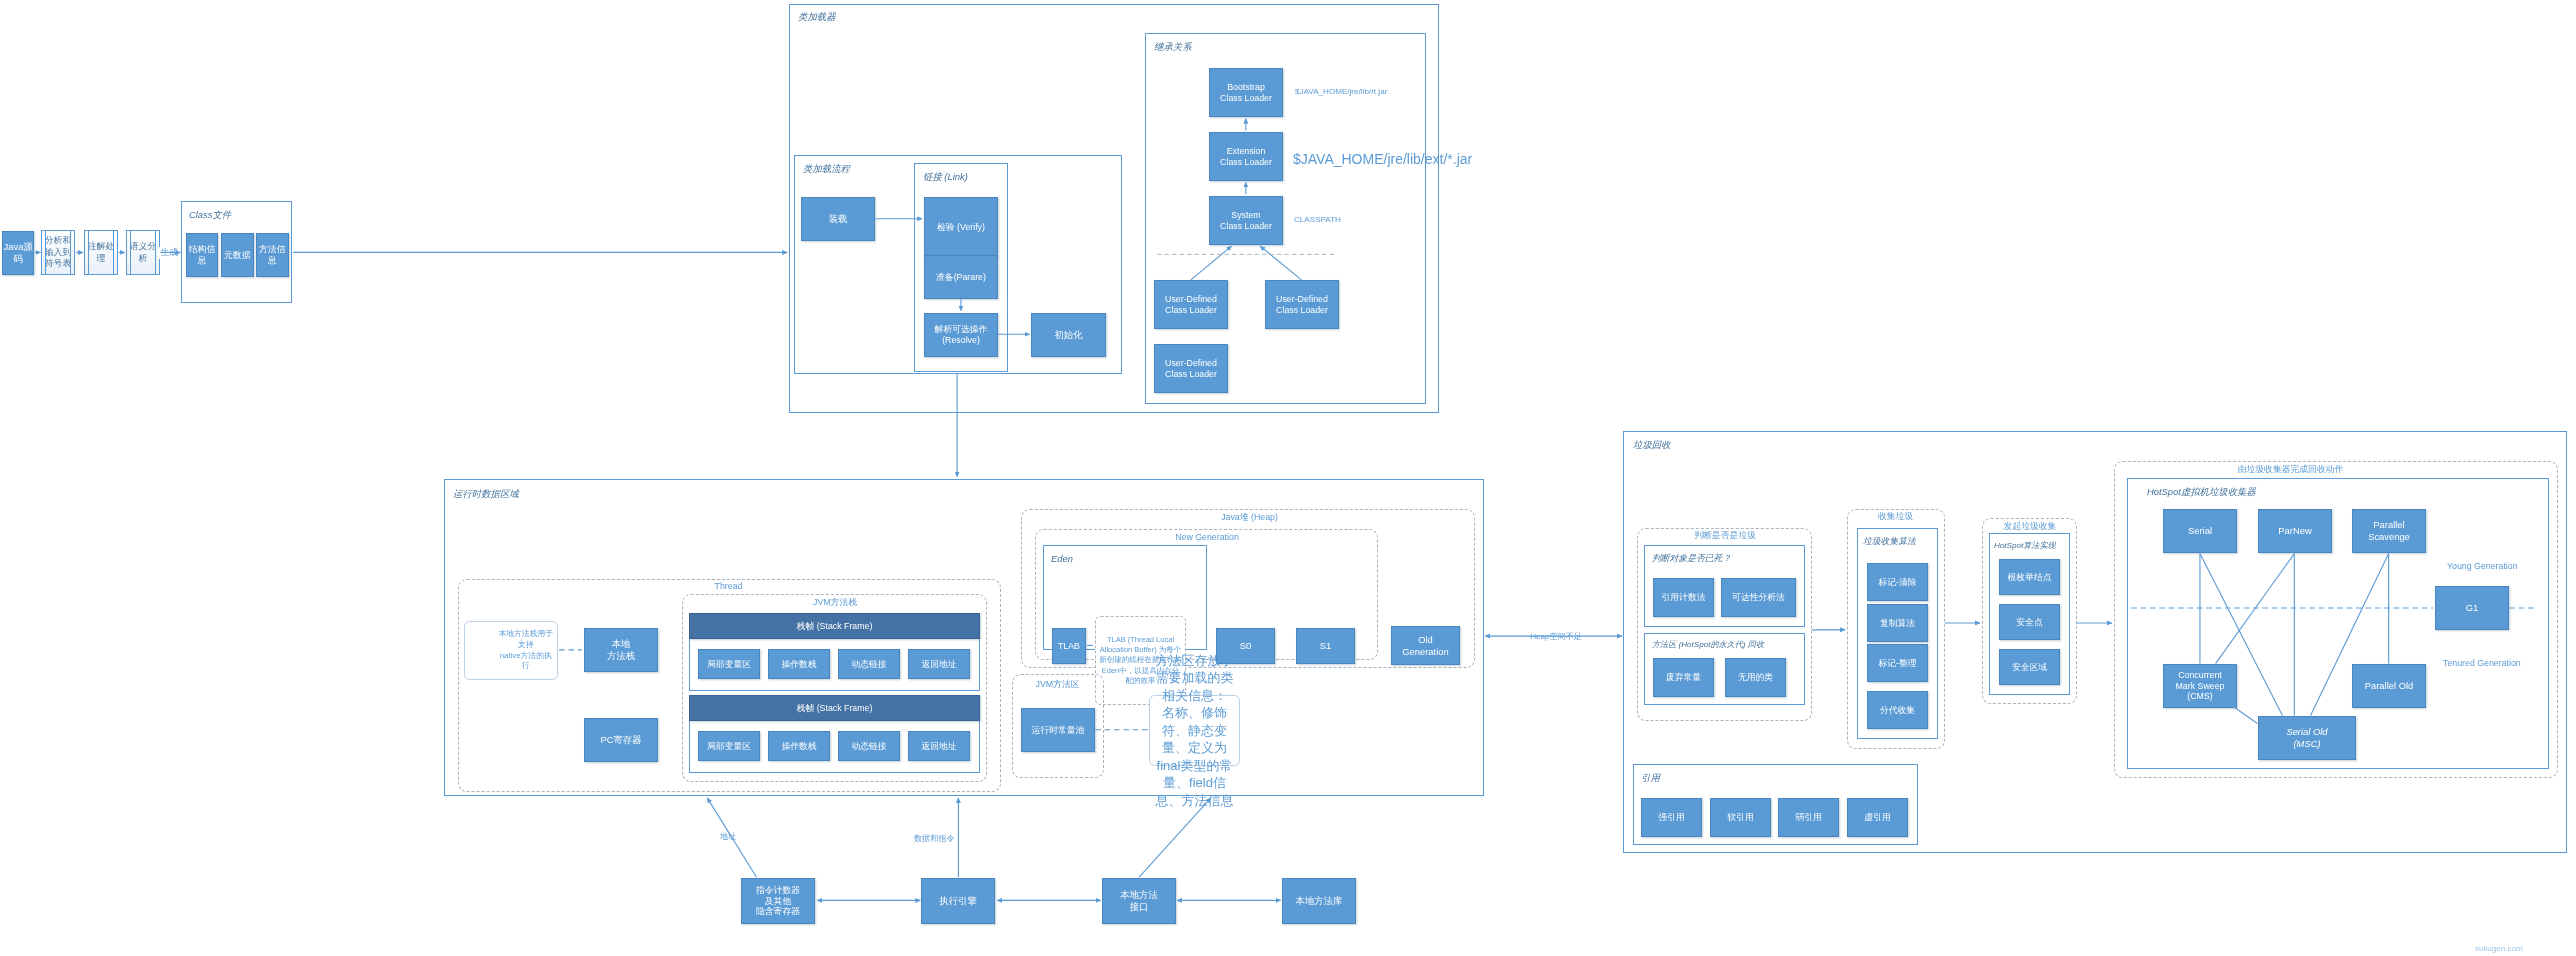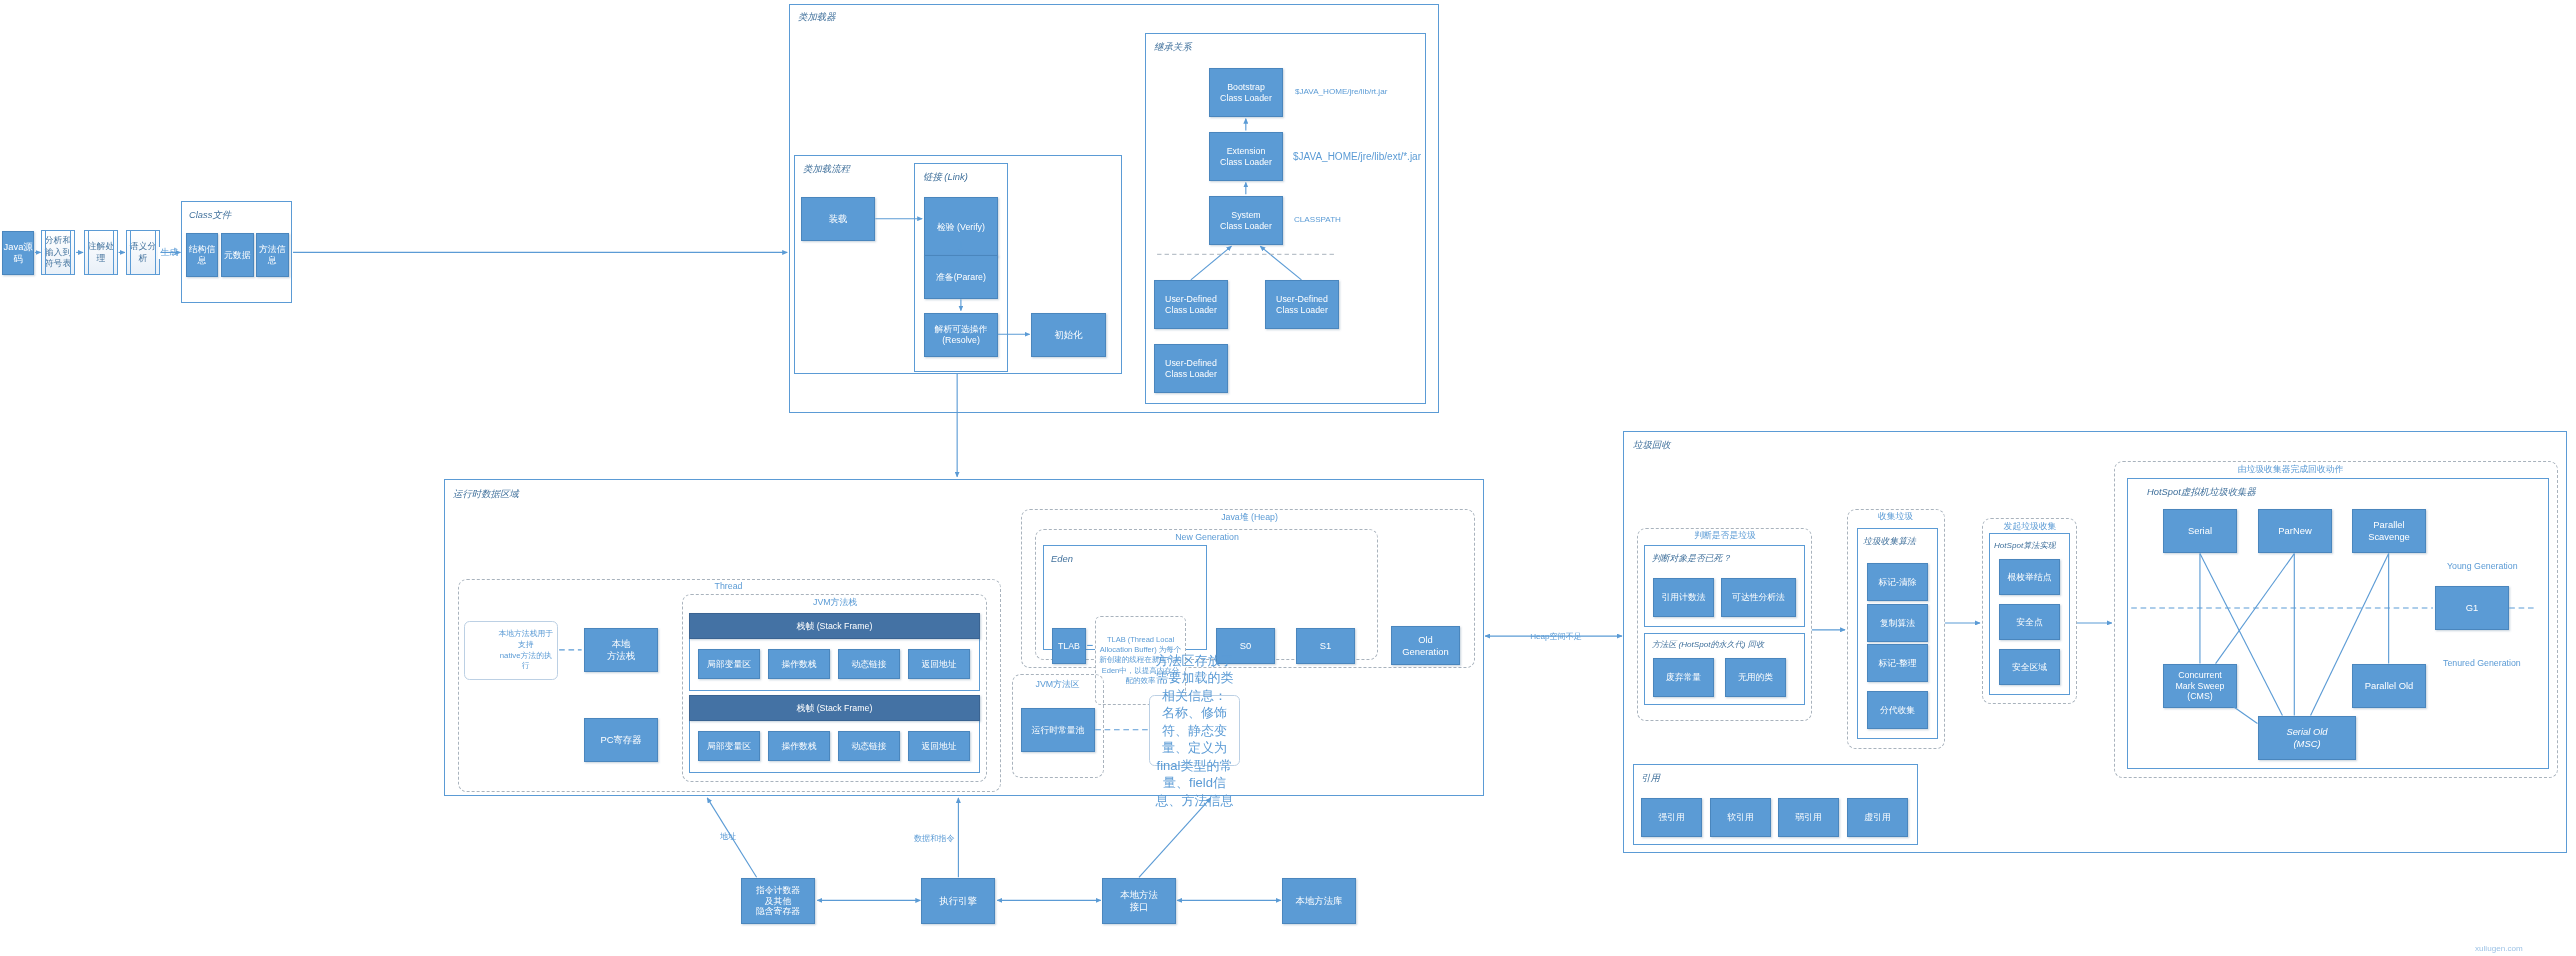--- a/index.html
+++ b/index.html
@@ -67,21 +67,21 @@
 (Resolve)</div>
   <div class="n" style="left:1031px;top:313px;width:75px;height:44px;">初始化</div>
 
   <div class="box thin" style="left:1145px;top:33px;width:281px;height:371px;"></div>
   <div class="title" style="left:1154px;top:41px;">继承关系</div>
   <div class="n sm" style="left:1209px;top:68px;width:74px;height:49px;">Bootstrap
 Class Loader</div>
   <div class="lbl" style="left:1295px;top:87px;font-size:8.1px;">$JAVA_HOME/jre/lib/rt.jar</div>
   <div class="n sm" style="left:1209px;top:132px;width:74px;height:49px;">Extension
 Class Loader</div>
-  <div class="lbl" style="left:1293px;top:151px;font-size:10px;">$JAVA_HOME/jre/lib/ext/*.jar</div>
+  <div class="lbl" style="left:1293px;top:151px;font-size:14px;">$JAVA_HOME/jre/lib/ext/*.jar</div>
   <div class="n sm" style="left:1209px;top:196px;width:74px;height:49px;">System
 Class Loader</div>
   <div class="lbl" style="left:1294px;top:215px;font-size:8.1px;">CLASSPATH</div>
   <div class="n sm" style="left:1154px;top:280px;width:74px;height:49px;">User-Defined
 Class Loader</div>
   <div class="n sm" style="left:1265px;top:280px;width:74px;height:49px;">User-Defined
 Class Loader</div>
   <div class="n sm" style="left:1154px;top:344px;width:74px;height:49px;">User-Defined
 Class Loader</div>
 

